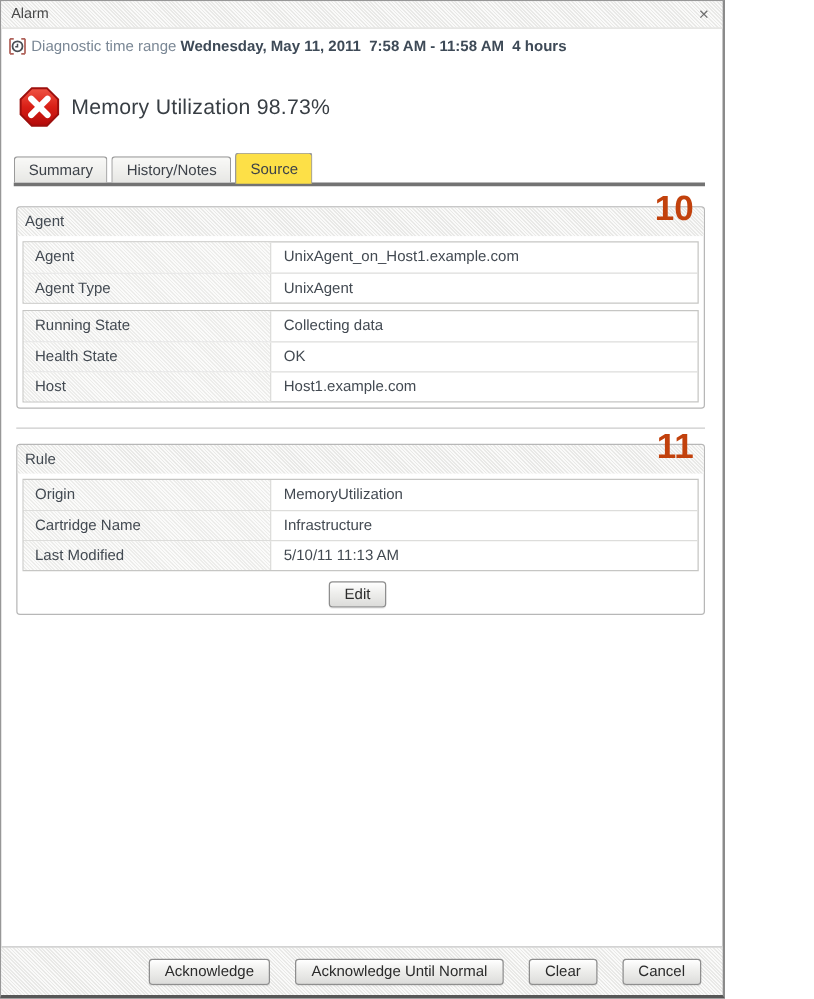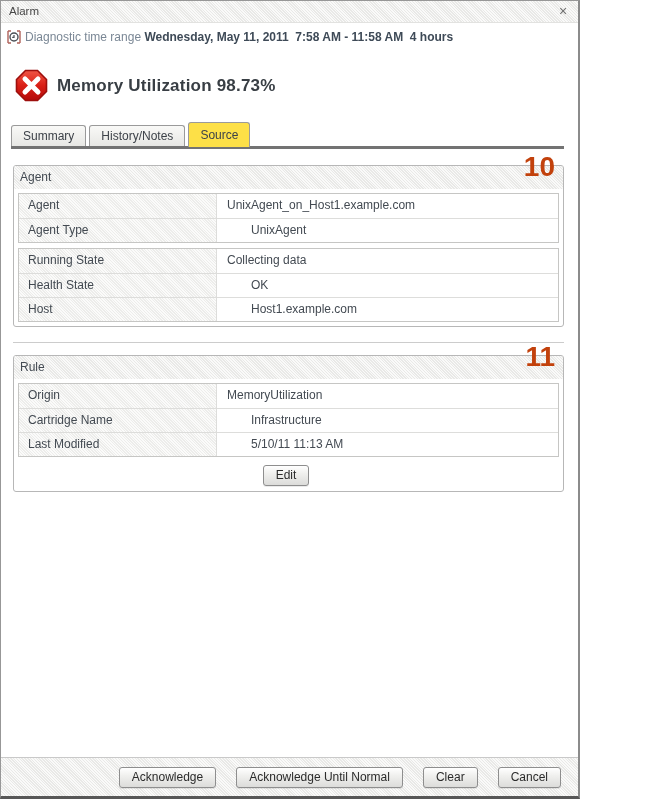--- a/index.html
+++ b/index.html
@@ -50,21 +50,21 @@
   .diag-label { color: #7a8795; }
   .diag-value { color: #3e4a57; font-weight: bold; white-space: pre; }
   
   .alarm-head {
     margin: 24px 0 0 14px;
     display: flex; align-items: center;
   }
   .err-icon { width: 33px; height: 33px; flex: 0 0 33px; }
   .alarm-title {
     margin-left: 9px;
-    font-size: 17px; font-weight: bold; color: #383e44;
+    font-size: 17px; font-weight: normal; color: #383e44;
     letter-spacing: 0.2px;
   }
   
   .tabbar {
     margin: 21px 14px 0 10px;
     display: flex; align-items: flex-end;
     border-bottom: 3px solid #737373;
     height: 26px;
   }
   .tab {
@@ -108,21 +108,21 @@
     line-height: 1;
     font-family: "Liberation Sans", sans-serif;
   }
   .kv-table {
     margin: 4px;
     border: 1px solid #c6c6c4;
     background: #fff;
   }
   .kv-table + .kv-table { margin-top: 5px; }
   .kv-row { display: flex; height: 24px; }
-  .kv-row + .kv-row { border-top: 1px solid #dddddb; gap: 24px; }
+  .kv-row + .kv-row { border-top: 1px solid #dddddb; }
   .kv-label {
     width: 198px; flex: 0 0 198px;
     padding-left: 9px;
     line-height: 23px;
     border-right: 1px solid #dddddb;
     background-color:#f3f3f1;
     background-image: repeating-linear-gradient(45deg, rgba(255,255,255,0.65) 0 1px, rgba(120,120,120,0.05) 1px 2px);
     color: #434a52;
   }
   .kv-value { padding-left: 10px; line-height: 23px; color: #434a52; }

